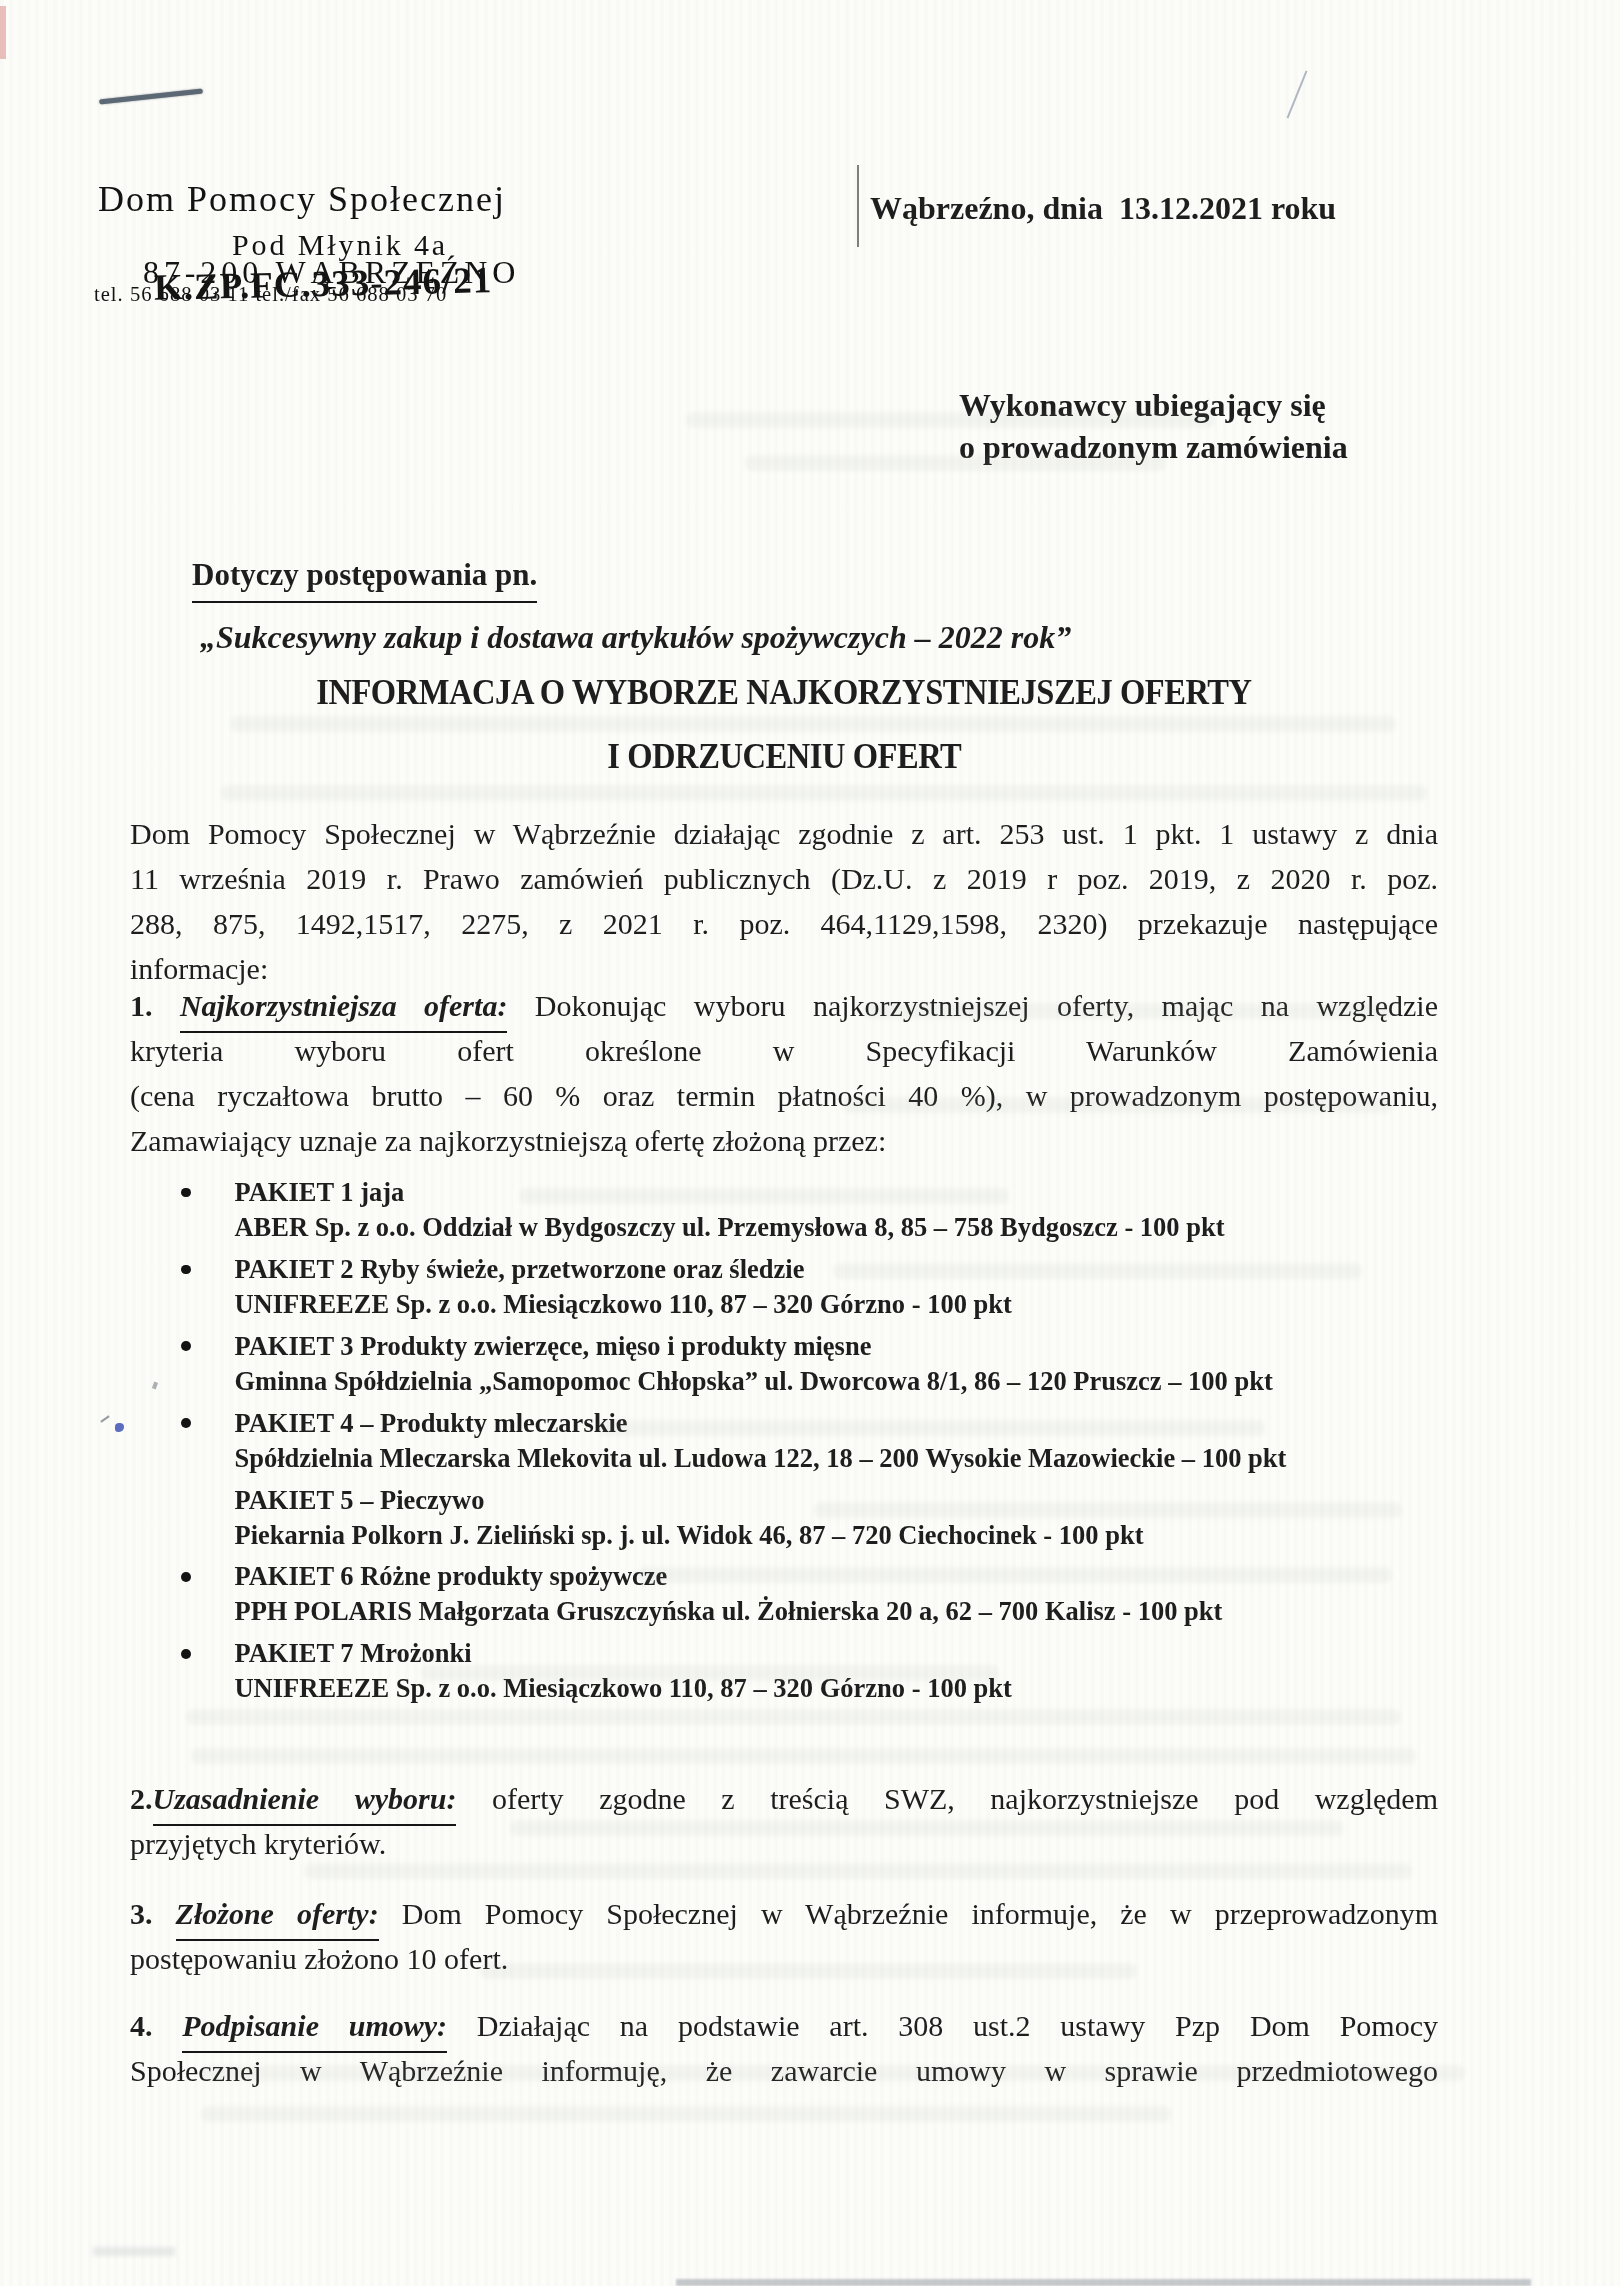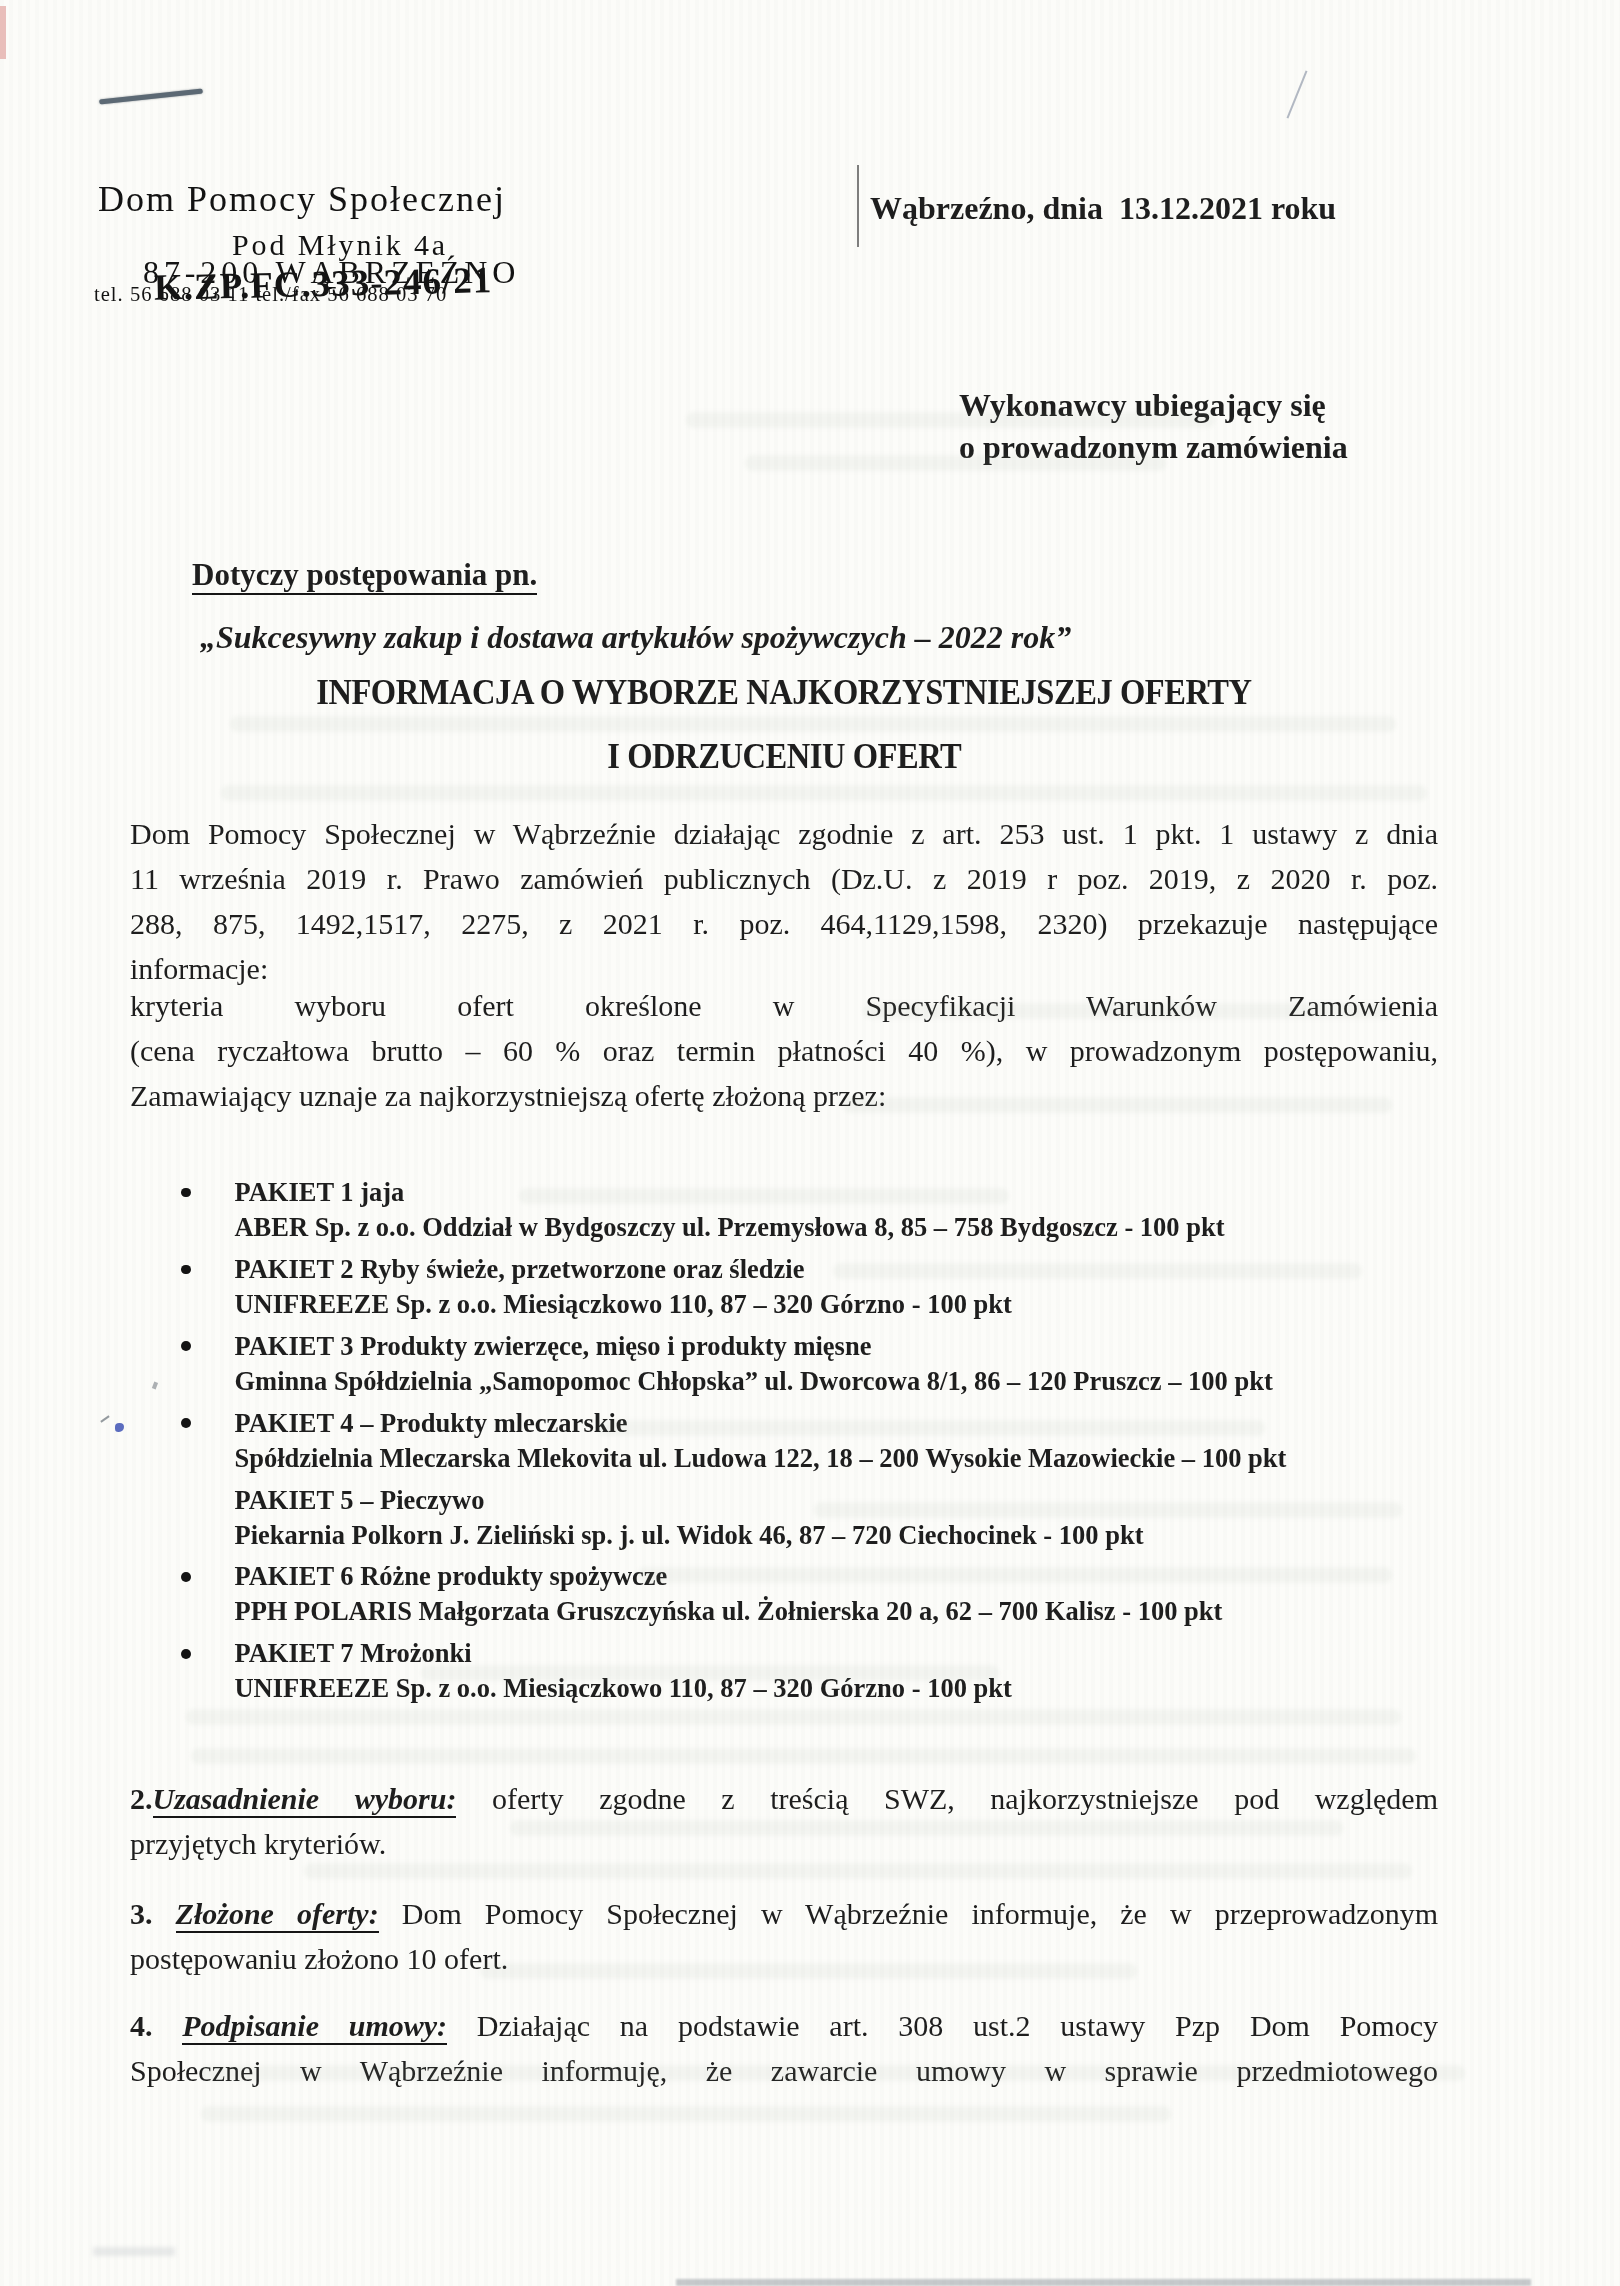--- a/index.html
+++ b/index.html
@@ -10,21 +10,21 @@
   }
   .page::before{ 
     content:"";position:absolute;inset:0;pointer-events:none;
     background:repeating-linear-gradient(90deg,rgba(110,125,118,.022) 0 3.9px,transparent 3.9px 8.8px);
   }
   .abs{position:absolute;}
   .b{font-weight:bold;}
   .i{font-style:italic;}
   .jl{text-align:justify;text-align-last:justify;}
   .left{text-align:left;}
-  .hu{border-bottom:2.9px solid #161616;padding-bottom:1px;}
+  .hu{border-bottom:2.9px solid #161616;padding-bottom:9px;}
   
   .stroke-artifact{left:99px;top:94px;width:104px;height:4.9px;background:#5c6974;border-radius:2.9px;transform:rotate(-6deg);box-shadow:0 0 2px rgba(80,90,100,.6);}
   .edge-pink{left:0;top:5.9px;width:5.9px;height:53px;background:#e3aaa5;opacity:.75;}
   .diag-slash{left:1296px;top:69px;width:2px;height:51px;background:#9aa2b0;transform:rotate(22deg);opacity:.75;}
   
   .stamp{color:#000000;opacity:.92;}
   .stamp-l1{left:98px;top:178px;font-size:36px;letter-spacing:2px;}
   .stamp-l2{left:232px;top:228px;font-size:30px;letter-spacing:2.9px;text-align:center;}
   .stamp-l3{left:143px;top:254px;font-size:32px;letter-spacing:4.9px;}
   .stamp-l4{left:94px;top:283px;font-size:20.6px;letter-spacing:1px;}
@@ -91,20 +91,21 @@
   <div class="abs title-row t2"><span class="cond">I ODRZUCENIU OFERT</span></div>
 
   <div class="abs para intro">
     <div class="jl">Dom Pomocy Społecznej w Wąbrzeźnie działając zgodnie z art. 253 ust. 1 pkt. 1 ustawy z dnia</div>
     <div class="jl">11 września 2019 r. Prawo zamówień publicznych (Dz.U. z 2019 r poz. 2019, z 2020 r. poz.</div>
     <div class="jl">288, 875, 1492,1517, 2275, z 2021 r. poz. 464,1129,1598, 2320) przekazuje następujące</div>
     <div class="left">informacje:</div>
   </div>
 
   <div class="abs para sec1">
+    <div class="jl"><span class="b">1. </span><span class="b i hu">Najkorzystniejsza oferta:</span><span> Dokonując wyboru najkorzystniejszej oferty, mając na względzie</span></div>
     <div class="jl">kryteria wyboru ofert określone w Specyfikacji Warunków Zamówienia</div>
     <div class="jl">(cena ryczałtowa brutto – 60 % oraz termin płatności 40 %), w prowadzonym postępowaniu,</div>
     <div class="left">Zamawiający uznaje za najkorzystniejszą ofertę złożoną przez:</div>
   </div>
 
   <div class="abs pkglist">
     <div class="pkg">
         <span class="dot"></span>
         <div class="pkg-body">
           <div>PAKIET 1 jaja</div>

